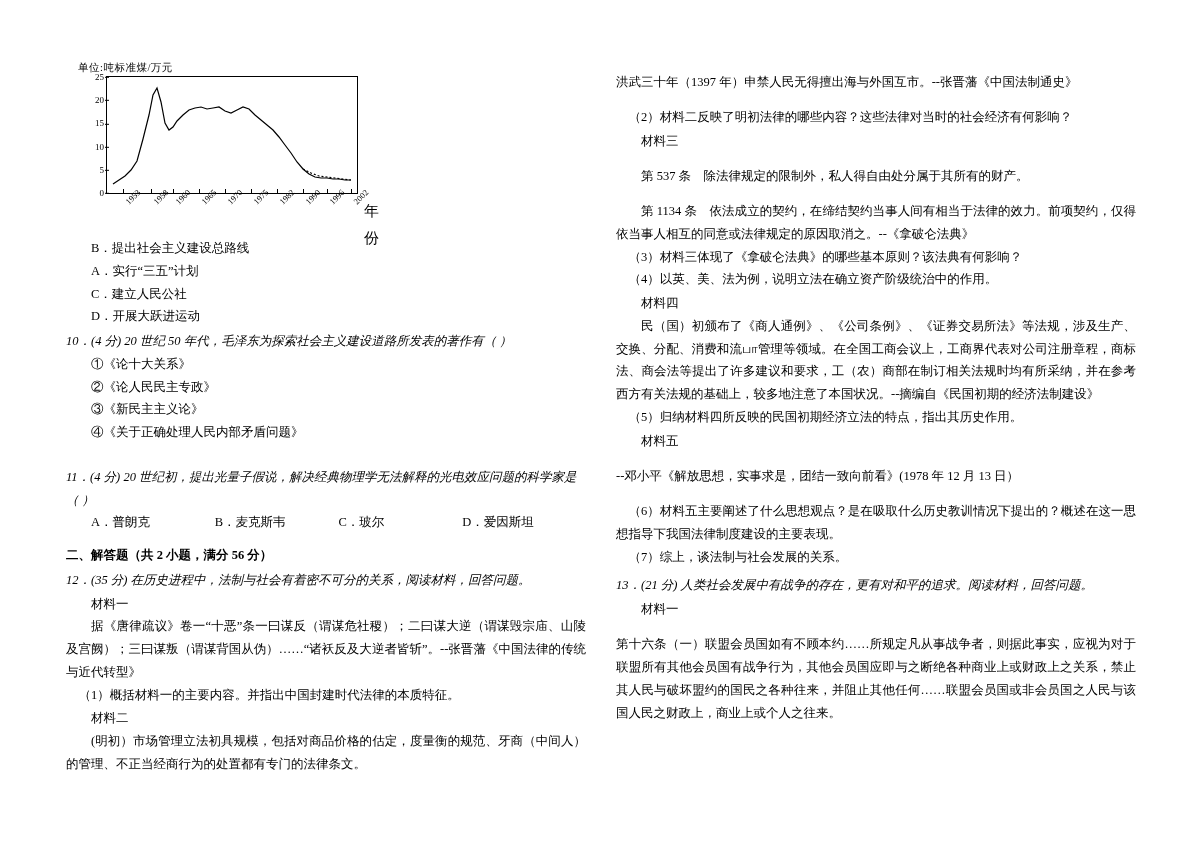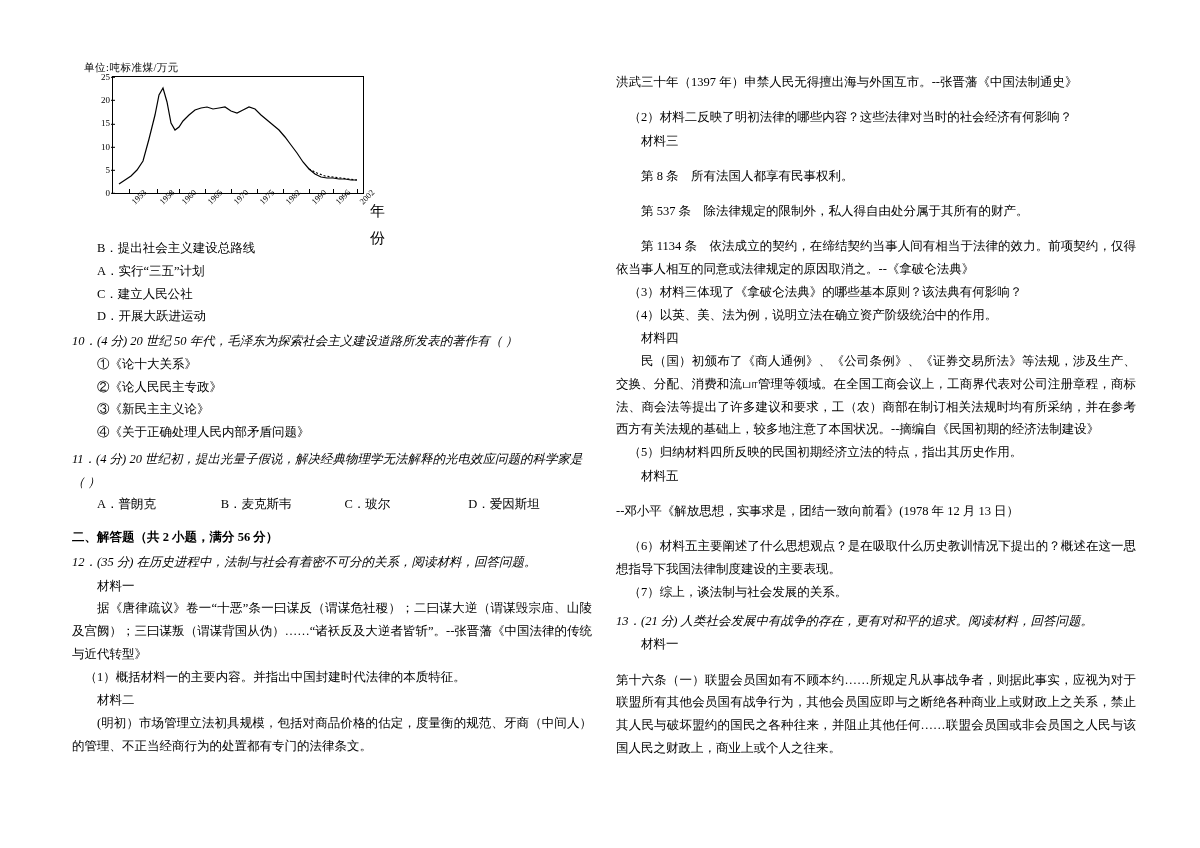--- a/index.html
+++ b/index.html
@@ -19,21 +19,21 @@
     overflow: hidden;
   }
   .col {
     position: absolute;
     top: 58px;
     width: 520px;
     font-size: 12.5px;
     line-height: 1.82;
     color: #000;
   }
-  .col-left { left: 72px; }
+  .col-left { left: 66px; }
   .col-right { left: 616px; }
 
   .q, .para, .opt, .mat-title, .mat-body, .sub, .src {
     margin: 0;
     padding: 0;
   }
   .q {
     text-indent: 0;
     margin-top: 2px;
     font-style: italic;
@@ -196,42 +196,41 @@
     <p class="opt">A．实行“三五”计划</p>
     <p class="opt">C．建立人民公社</p>
     <p class="opt">D．开展大跃进运动</p>
 
     <p class="q">10．(4 分) 20 世纪 50 年代，毛泽东为探索社会主义建设道路所发表的著作有（    ）</p>
     <p class="opt">①《论十大关系》</p>
     <p class="opt">②《论人民民主专政》</p>
     <p class="opt">③《新民主主义论》</p>
     <p class="opt">④《关于正确处理人民内部矛盾问题》</p>
 
-    <p class="q" style="margin-top:4px">11．(4 分) 20 世纪初，提出光量子假说，解决经典物理学无法解释的光电效应问题的科学家是（    ）</p>
+    <p class="q" style="margin-top:22px">11．(4 分) 20 世纪初，提出光量子假说，解决经典物理学无法解释的光电效应问题的科学家是（    ）</p>
     <div class="opt-row">
       <span>A．普朗克</span>
       <span>B．麦克斯韦</span>
       <span>C．玻尔</span>
       <span>D．爱因斯坦</span>
     </div>
 
     <p class="sec-title">二、解答题（共 2 小题，满分 56 分）</p>
     <p class="q">12．(35 分) 在历史进程中，法制与社会有着密不可分的关系，阅读材料，回答问题。</p>
     <p class="mat-title">材料一</p>
     <p class="mat-body">据《唐律疏议》卷一“十恶”条一曰谋反（谓谋危社稷）；二曰谋大逆（谓谋毁宗庙、山陵及宫阙）；三曰谋叛（谓谋背国从伪）……“诸袄反及大逆者皆斩”。‐‐张晋藩《中国法律的传统与近代转型》</p>
     <p class="sub">（1）概括材料一的主要内容。并指出中国封建时代法律的本质特征。</p>
     <p class="mat-title">材料二</p>
     <p class="mat-body">(明初）市场管理立法初具规模，包括对商品价格的估定，度量衡的规范、牙商（中间人）的管理、不正当经商行为的处置都有专门的法律条文。</p>
   </div>
 
   <div class="col col-right">
     <p class="noindent">洪武三十年（1397 年）申禁人民无得擅出海与外国互市。‐‐张晋藩《中国法制通史》</p>
     <p class="sub">（2）材料二反映了明初法律的哪些内容？这些法律对当时的社会经济有何影响？</p>
     <p class="mat-title">材料三</p>
-    <p class="law-item">第 8 条　所有法国人都享有民事权利。</p>
     <p class="law-item">第 537 条　除法律规定的限制外，私人得自由处分属于其所有的财产。</p>
     <p class="mat-body">第 1134 条　依法成立的契约，在缔结契约当事人间有相当于法律的效力。前项契约，仅得依当事人相互的同意或法律规定的原因取消之。‐‐《拿破仑法典》</p>
     <p class="sub">（3）材料三体现了《拿破仑法典》的哪些基本原则？该法典有何影响？</p>
     <p class="sub">（4）以英、美、法为例，说明立法在确立资产阶级统治中的作用。</p>
     <p class="mat-title">材料四</p>
     <p class="mat-body">民（国）初颁布了《商人通例》、《公司条例》、《证券交易所法》等法规，涉及生产、交换、分配、消费和流பா管理等领域。在全国工商会议上，工商界代表对公司注册章程，商标法、商会法等提出了许多建议和要求，工（农）商部在制订相关法规时均有所采纳，并在参考西方有关法规的基础上，较多地注意了本国状况。‐‐摘编自《民国初期的经济法制建设》</p>
     <p class="sub">（5）归纳材料四所反映的民国初期经济立法的特点，指出其历史作用。</p>
     <p class="mat-title">材料五</p>
     <p class="noindent">‐‐邓小平《解放思想，实事求是，团结一致向前看》(1978 年 12 月 13 日）</p>
     <p class="sub">（6）材料五主要阐述了什么思想观点？是在吸取什么历史教训情况下提出的？概述在这一思想指导下我国法律制度建设的主要表现。</p>

